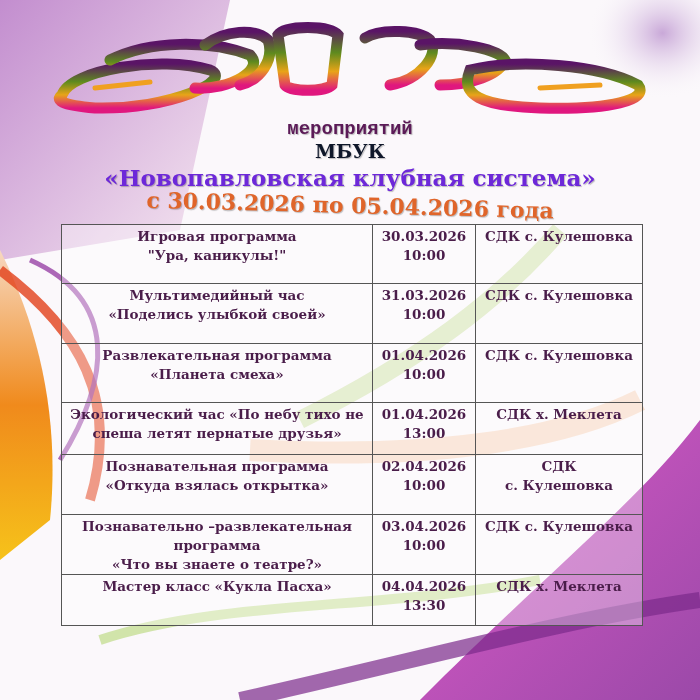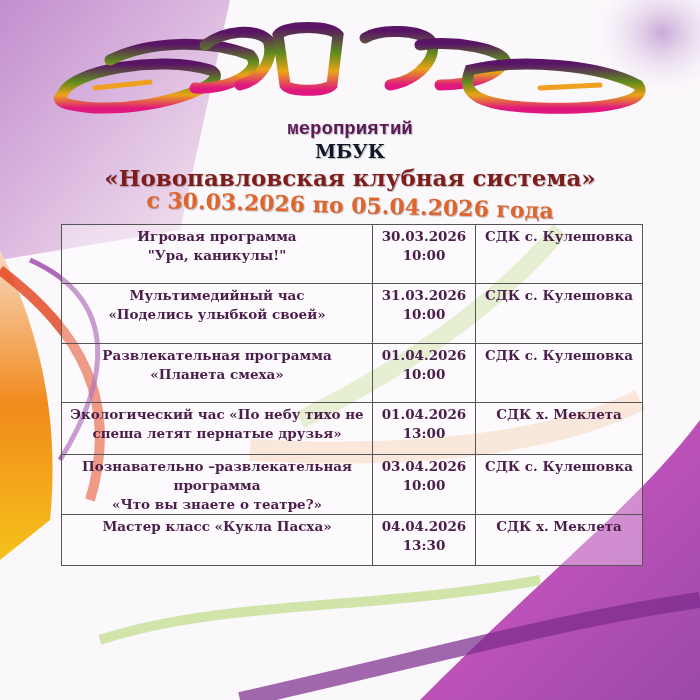--- a/index.html
+++ b/index.html
@@ -10,21 +10,21 @@
   }
   .bg { position: absolute; inset: 0; overflow: hidden; }
   .title-art { position: absolute; left: 0; top: 0; width: 700px; height: 125px; }
   .header { position: absolute; left: 0; width: 700px; text-align: center; }
   .h1 {
     top: 118px; font-size: 19px; font-weight: bold; color: #5b1a57;
     text-shadow: 1px 1px 1px rgba(0,0,0,0.25);
     font-family: Liberation Mono, monospace;
   }
   .h2 { top: 140px; font-size: 19px; font-weight: bold; color: #0f172a; text-shadow: 1px 1px 1px rgba(0,0,0,0.25); }
-  .h3 { top: 164px; font-size: 23px; font-weight: bold; color: #7f1d1d; text-shadow: 1px 1px 1px rgba(0,0,0,0.25); }
+  .h3 { top: 164px; font-size: 23px; font-weight: bold; color: #6d28d9; text-shadow: 1px 1px 1px rgba(0,0,0,0.25); }
   .h4 {
     top: 192px; font-size: 22px; font-weight: bold; color: #e0652a;
     text-shadow: 1px 1px 1px rgba(0,0,0,0.25);
     transform: rotate(1.5deg);
   }
   table.schedule {
     position: absolute; left: 61px; top: 224px; width: 582px;
     border-collapse: collapse; table-layout: fixed;
     background: rgba(255,255,255,0.35);
   }
@@ -158,20 +158,34 @@
       <td class="c-date">
         <span class="line">01.04.2026</span>
         <span class="line">13:00</span>
       </td>
       <td class="c-place">
         <span class="line">СДК х. Меклета</span>
       </td>
     </tr>
     <tr style="height:60px">
       <td class="c-title">
+        <span class="line">Познавательная программа</span>
+        <span class="line">«Откуда взялась открытка»</span>
+      </td>
+      <td class="c-date">
+        <span class="line">02.04.2026</span>
+        <span class="line">10:00</span>
+      </td>
+      <td class="c-place">
+        <span class="line">СДК</span>
+        <span class="line">с. Кулешовка</span>
+      </td>
+    </tr>
+    <tr style="height:60px">
+      <td class="c-title">
         <span class="line">Познавательно –развлекательная</span>
         <span class="line">программа</span>
         <span class="line">«Что вы знаете о театре?»</span>
       </td>
       <td class="c-date">
         <span class="line">03.04.2026</span>
         <span class="line">10:00</span>
       </td>
       <td class="c-place">
         <span class="line">СДК с. Кулешовка</span>

